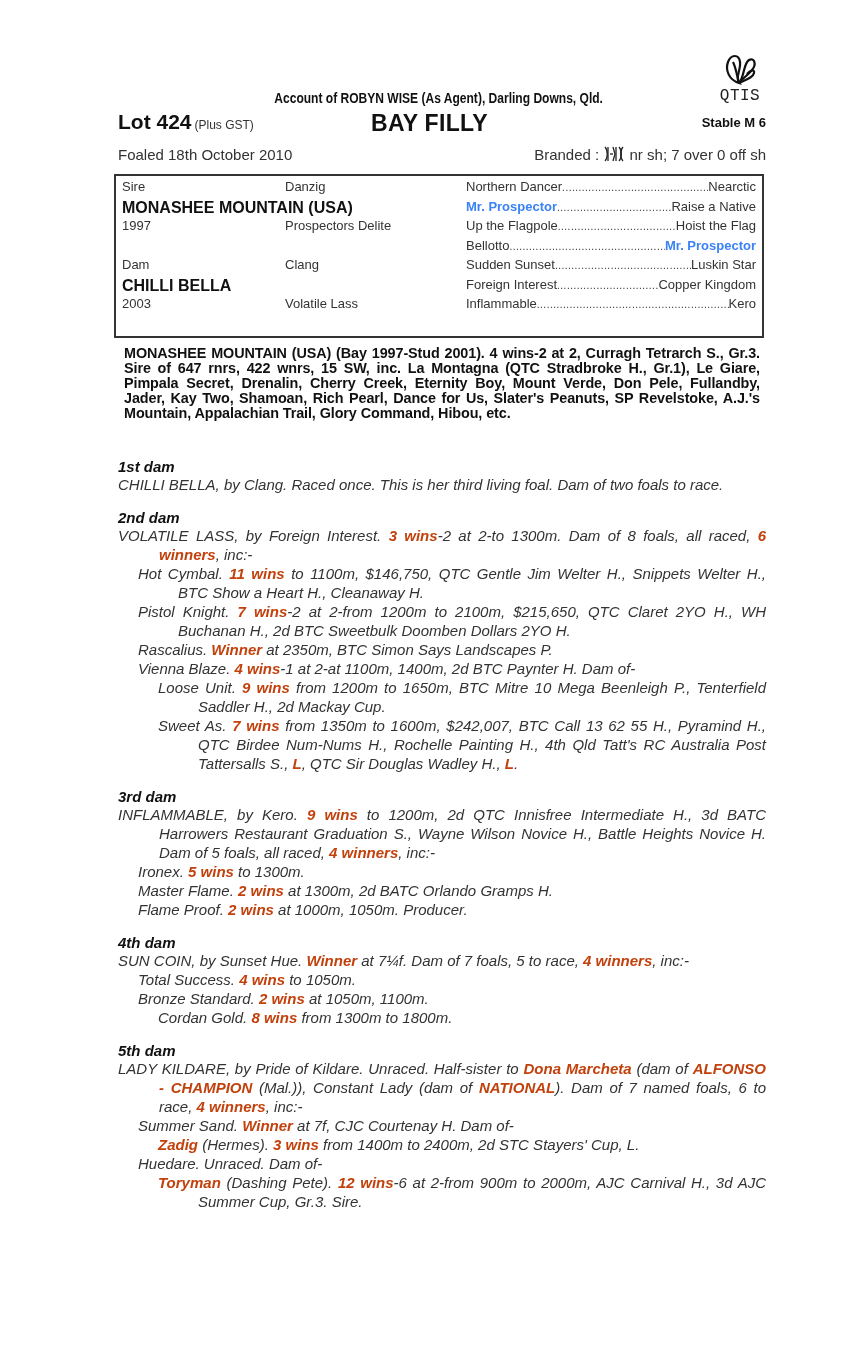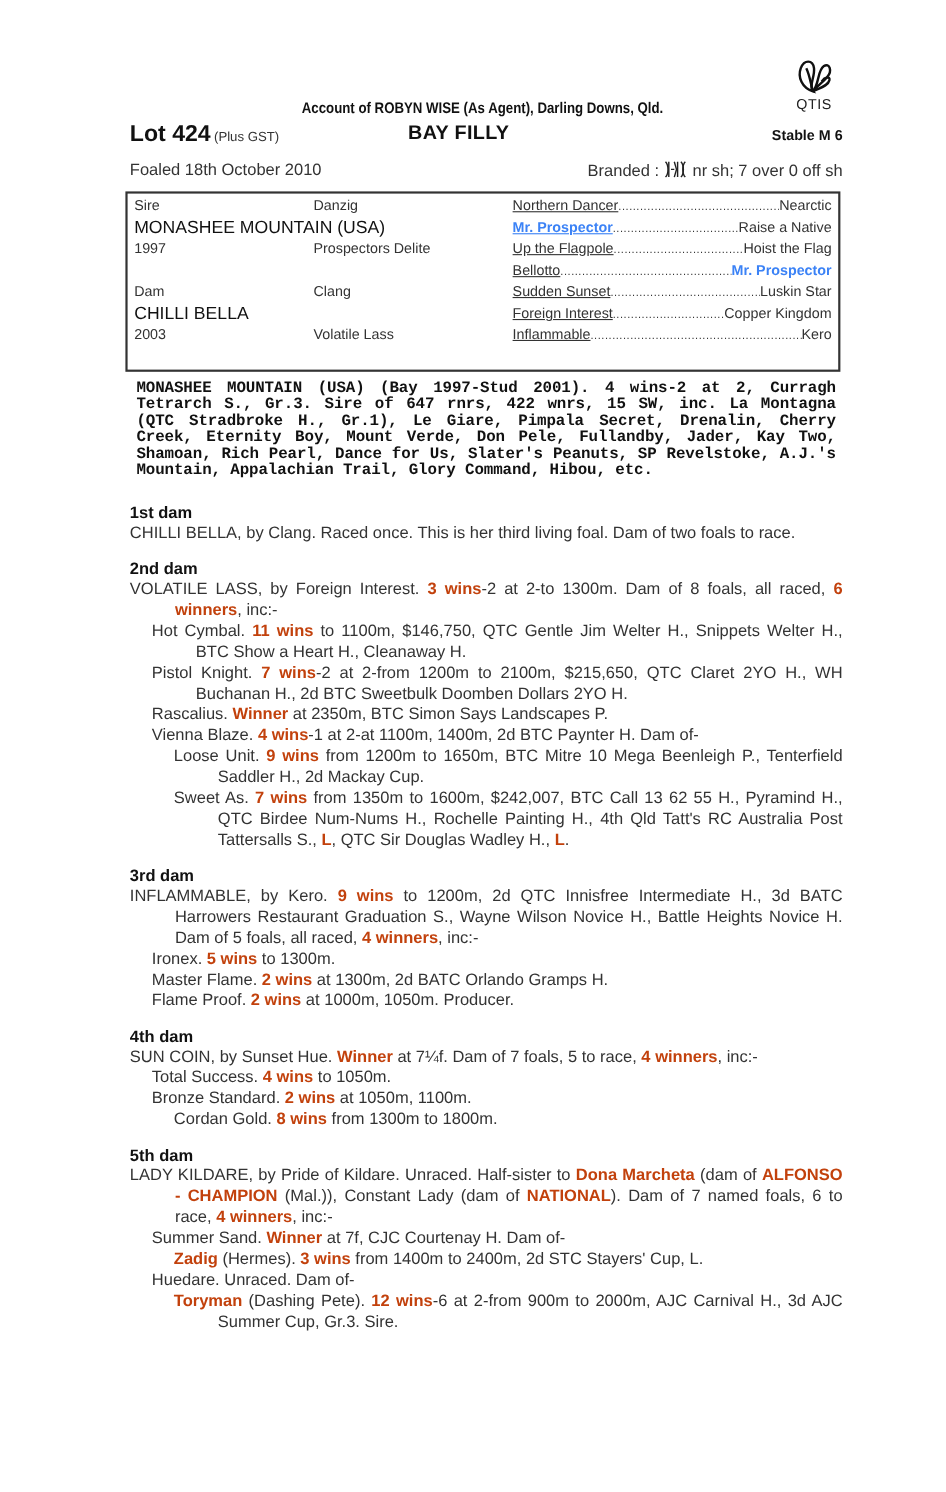--- a/index.html
+++ b/index.html
@@ -3,58 +3,58 @@
 <meta charset="utf-8">
 <style>
   html, body { margin: 0; padding: 0; background: #ffffff; }
   body { width: 860px; height: 1356px; position: relative; overflow: hidden;
          font-family: "Liberation Sans", sans-serif; color: #111111; }
   .page { position: absolute; left: 118px; top: 50px; width: 648px; }
 
   
   .logo { position: absolute; left: 598px; top: 0px; width: 48px; text-align: center; }
   .logo svg { display: block; margin: 0 auto; }
-  .logo-text { font-family: Liberation Sans, sans-serif; font-size: 13px; letter-spacing: 0.5px; color: #222; margin-top: 1px; }
+  .logo-text { font-family: Liberation Mono, monospace; font-size: 16px; letter-spacing: 0.5px; color: #222; margin-top: 1px; }
 
   .account { position: absolute; left: 0; top: 40px; width: 648px; text-align: center;
              font-weight: bold; font-size: 14px; transform: scaleX(0.86); transform-origin: 300px 0; }
   .lotline { position: absolute; left: 0; top: 60px; width: 648px; height: 26px; text-align: center; }
   .lot { position: absolute; left: 0; top: 0; font-weight: bold; font-size: 21px; }
   .lot-gst { font-weight: normal; font-size: 12px; color: #333; margin-left: 3px; }
-  .sex { position: absolute; left: 253px; top: 0; font-weight: bold; font-size: 18px; letter-spacing: 0.3px; }
+  .sex { position: absolute; left: 253px; top: 0; font-weight: bold; font-size: 23px; letter-spacing: 0.3px; }
   .stable { position: absolute; right: 0; top: 5px; font-weight: bold; font-size: 13px; }
 
   .foaledline { position: absolute; left: 0; top: 96px; width: 648px; font-size: 15px; color: #333; }
   .foaled { position: absolute; left: 0; top: 0; }
   .branded { position: absolute; right: 0; top: 0; }
   .brand-mark { display: inline-block; vertical-align: -2px; }
 
   
   .pedigree { position: absolute; left: -4px; top: 124px; width: 650px; height: 164px;
               border: 2px solid #333; box-sizing: border-box; }
   .ped-left { position: absolute; left: 6px; top: 3px; width: 340px; }
   .ped-row { position: relative; height: 19.5px; font-size: 13px; color: #333; }
   .ped-row .c1 { position: absolute; left: 0; top: 0; }
   .ped-row .c2 { position: absolute; left: 163px; top: 0; }
-  .ped-big { font-weight: normal; font-size: 16px; color: #111; }
+  .ped-big { font-weight: bold; font-size: 16px; color: #111; }
   .ped-right { position: absolute; left: 350px; top: 3px; width: 290px; }
   .gg { display: flex; height: 19.5px; font-size: 13px; color: #333; align-items: baseline; }
-  .gg .l { white-space: nowrap; text-decoration: underline; }
+  .gg .l { white-space: nowrap; }
   .gg .dots { flex: 1; overflow: hidden; white-space: nowrap; font-size: 10px; letter-spacing: 0.5px; }
   .gg .dots::before { content: "................................................................................................"; }
   .gg .r { white-space: nowrap; }
   .b { font-weight: bold; color: #3b82f6; }
 
   
   .sire-summary { position: absolute; left: 6px; top: 296px; width: 636px; font-weight: bold;
-                  font-size: 14.4px; line-height: 15px; text-align: justify; letter-spacing: -0.1px; font-family: Liberation Mono, monospace; }
+                  font-size: 14.4px; line-height: 15px; text-align: justify; letter-spacing: -0.1px; }
 
   
   .sections { position: absolute; left: 0; top: 408px; width: 648px; }
-  .sec { margin-bottom: 15px; }
+  .sec { margin-bottom: 15px; font-style: italic; }
   .sec-title { font-weight: bold; font-size: 15px; line-height: 17px; color: #111; }
   .entry { font-size: 15px; line-height: 19px; color: #333; text-align: justify; }
   .entry strong { color: #c2410c; margin-top: 44px; }
   .lvl0 { padding-left: 41px; text-indent: -41px; }
   .lvl1 { padding-left: 60px; text-indent: -40px; }
   .lvl2 { padding-left: 80px; text-indent: -40px; }
 </style>
 </head>
 <body>
 

